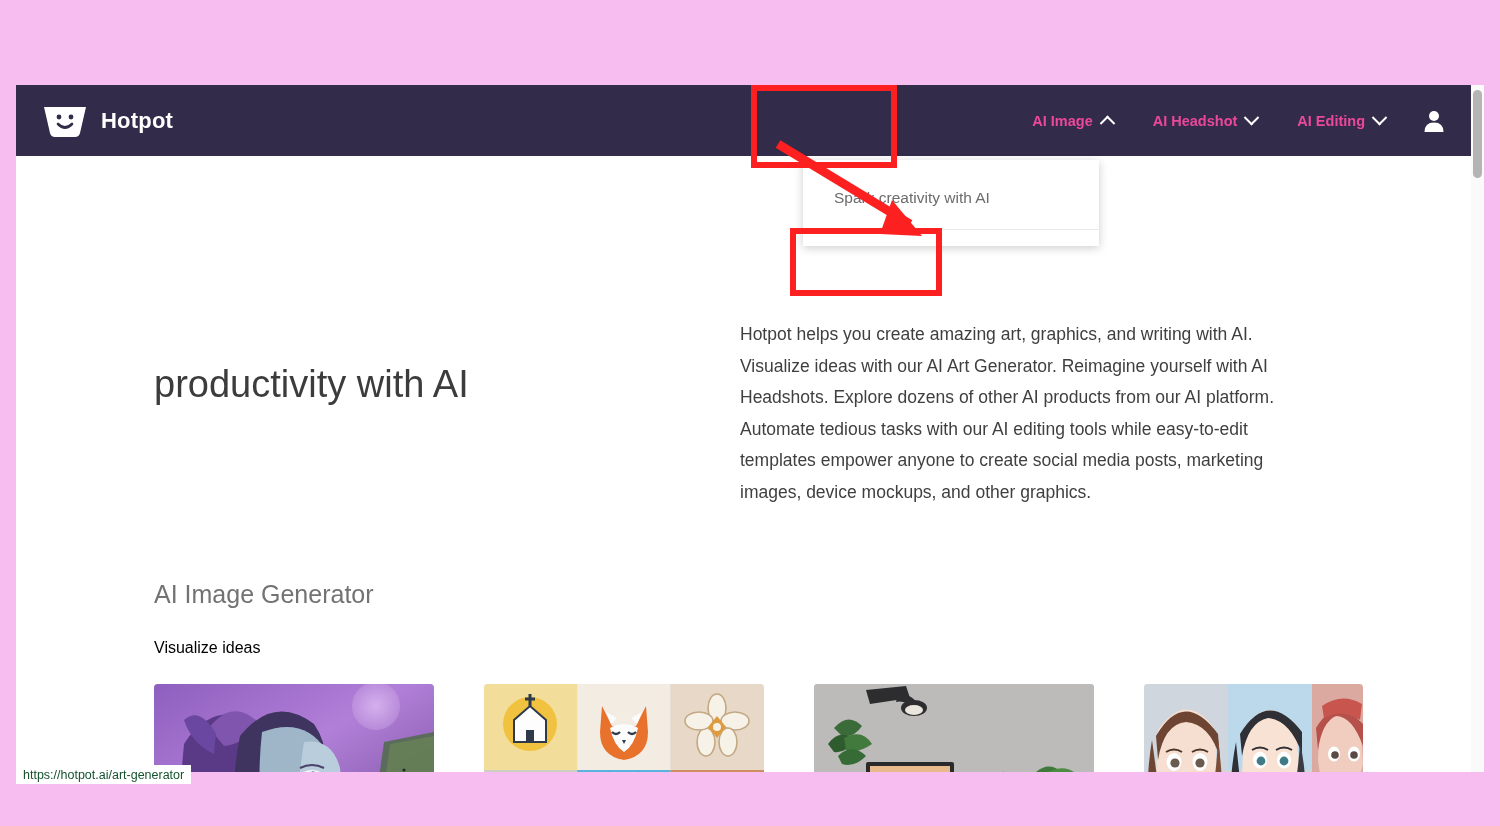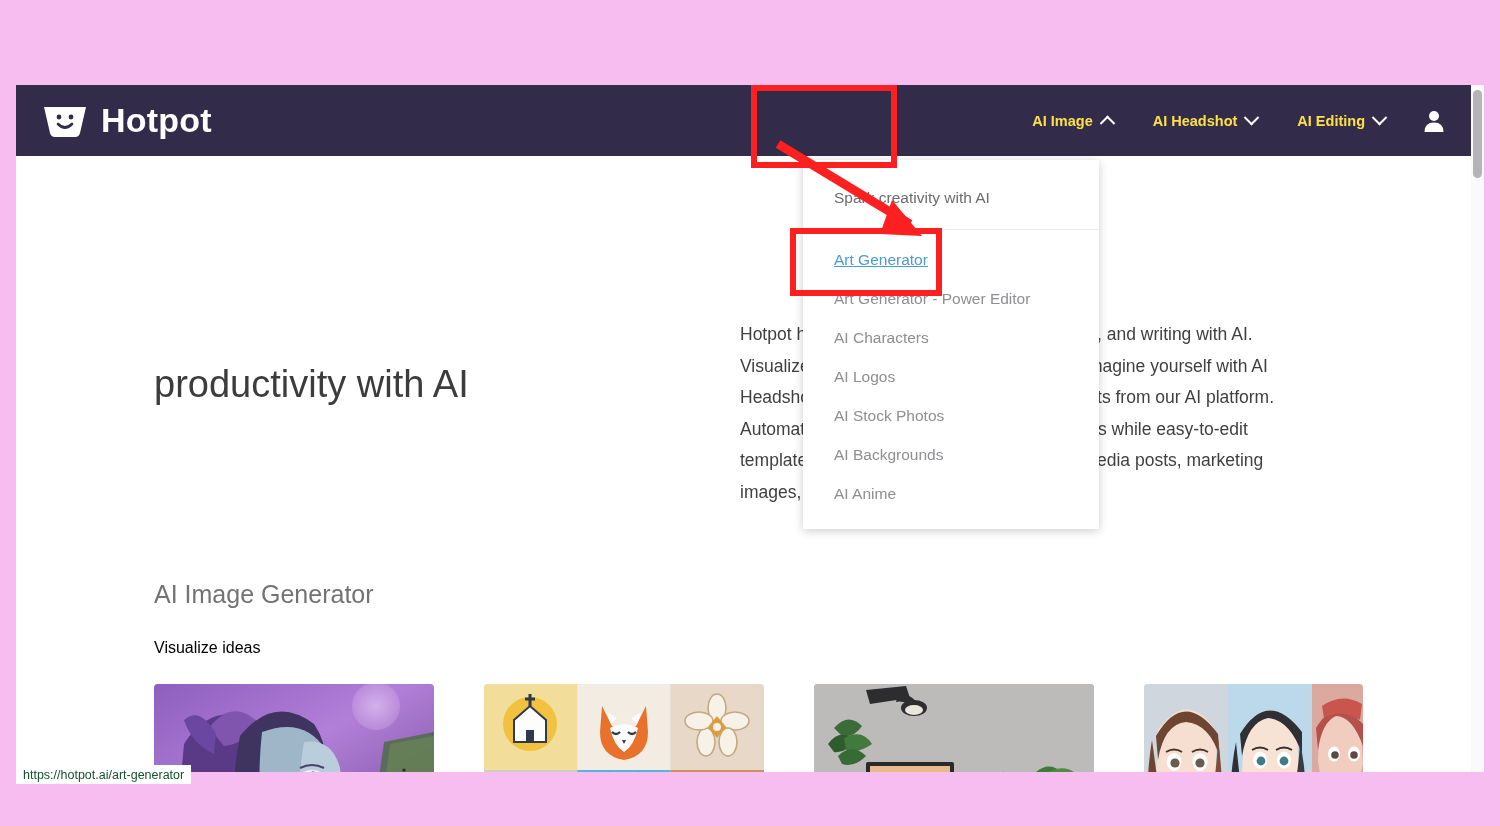--- a/index.html
+++ b/index.html
@@ -57,34 +57,34 @@
     position: relative;
   }
   .pot {
     position: absolute;
     left: 0; top: 0;
     width: 46px;
     height: 34px;
   }
   .brand-name {
     color: #ffffff;
-    font-size: 34px;
+    font-size: 22px;
     font-weight: bold;
     letter-spacing: 0.2px;
   }
 
   .nav-items {
     display: flex;
     align-items: center;
     margin-left: auto;
     margin-right: 18px;
     gap: 0px;
   }
   .nav-item {
-    color: #fde047;
+    color: #ec4899;
     font-size: 14.5px;
     font-weight: bold;
     padding: 17px 20px;
     display: flex;
     align-items: center;
     gap: 9px;
     white-space: nowrap;
     cursor: pointer;
   }
   .caret {
@@ -512,29 +512,20 @@
           <circle cx="210" cy="71" r="3.8" fill="#5b4a44"></circle>
           <path d="M168 112 Q194 104 219 114 L219 172 L168 172 Z" fill="#3f7fa8"></path>
           <path d="M178 118 Q196 112 214 120 L212 150 L182 150 Z" fill="#f2efe8"></path>
           <rect x="168" y="148" width="51" height="24" fill="#e8e2d8"></rect>
         </svg>
       </div>
     </div>
 
     <div id="dropdown">
       <div class="dd-header">Spark creativity with AI</div>
-      <div class="dd-list">
-        <div class="dd-item active">Art Generator</div>
-        <div class="dd-item">Art Generator - Power Editor</div>
-        <div class="dd-item">AI Characters</div>
-        <div class="dd-item">AI Logos</div>
-        <div class="dd-item">AI Stock Photos</div>
-        <div class="dd-item">AI Backgrounds</div>
-        <div class="dd-item">AI Anime</div>
-      </div>
     </div>
 
     <div id="scrollbar-track"></div>
     <div id="scrollbar-thumb"></div>
 
   </div>
 
   <div class="red-box" id="box-nav"></div>
   <div class="red-box" id="box-link"></div>
   <svg id="red-arrow" viewBox="0 0 200 110" xmlns="http://www.w3.org/2000/svg">

